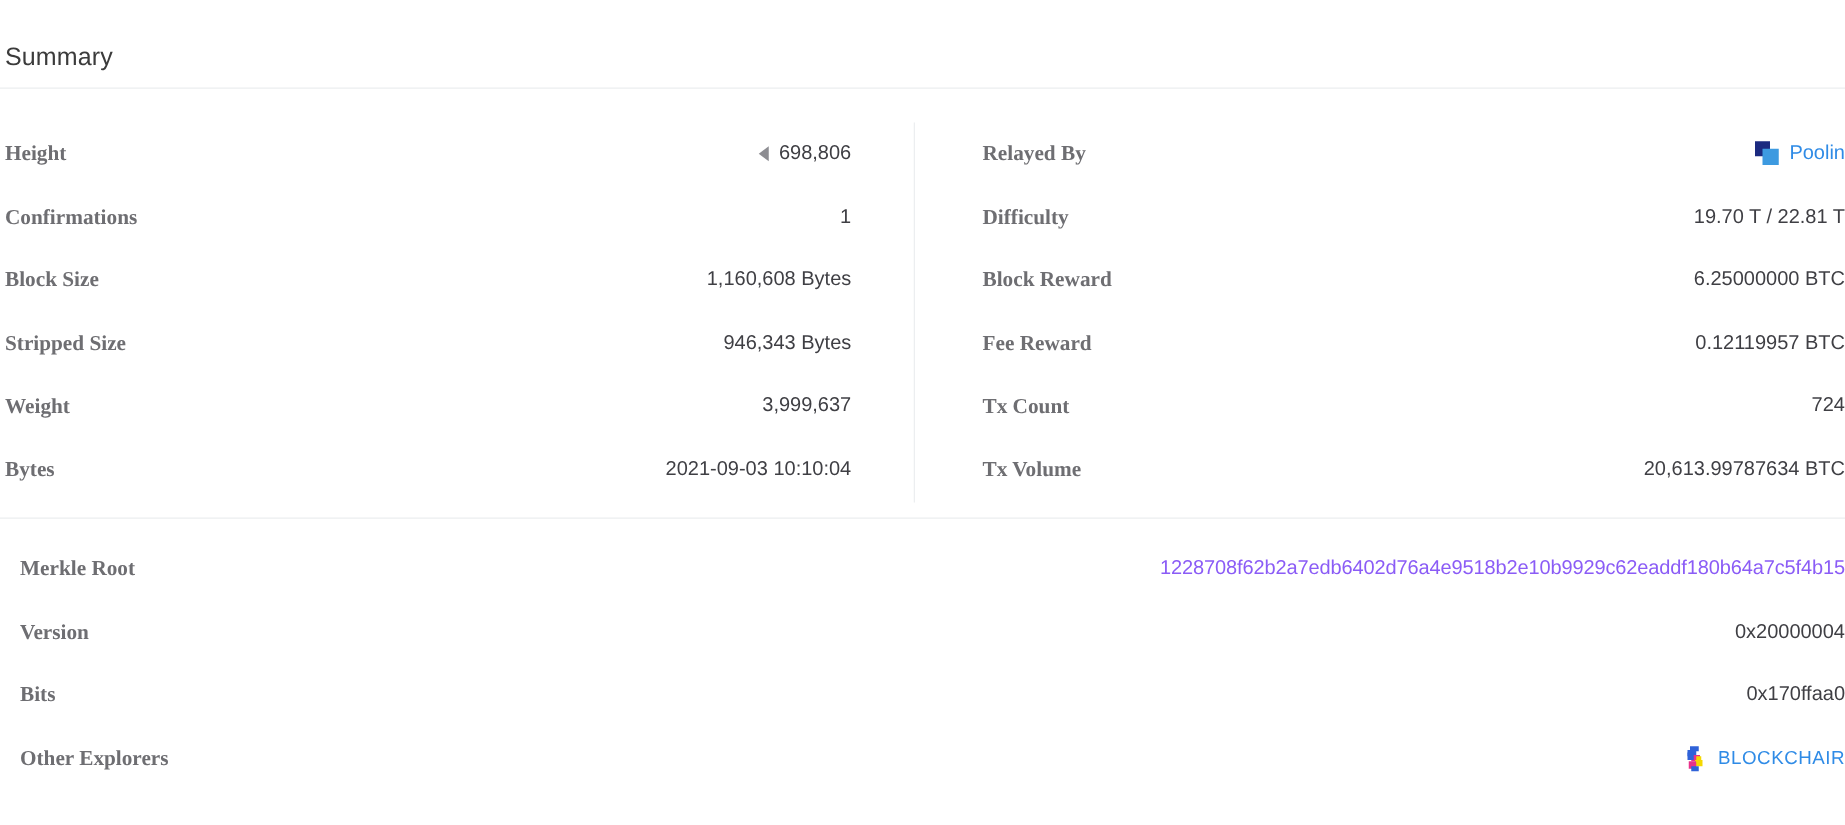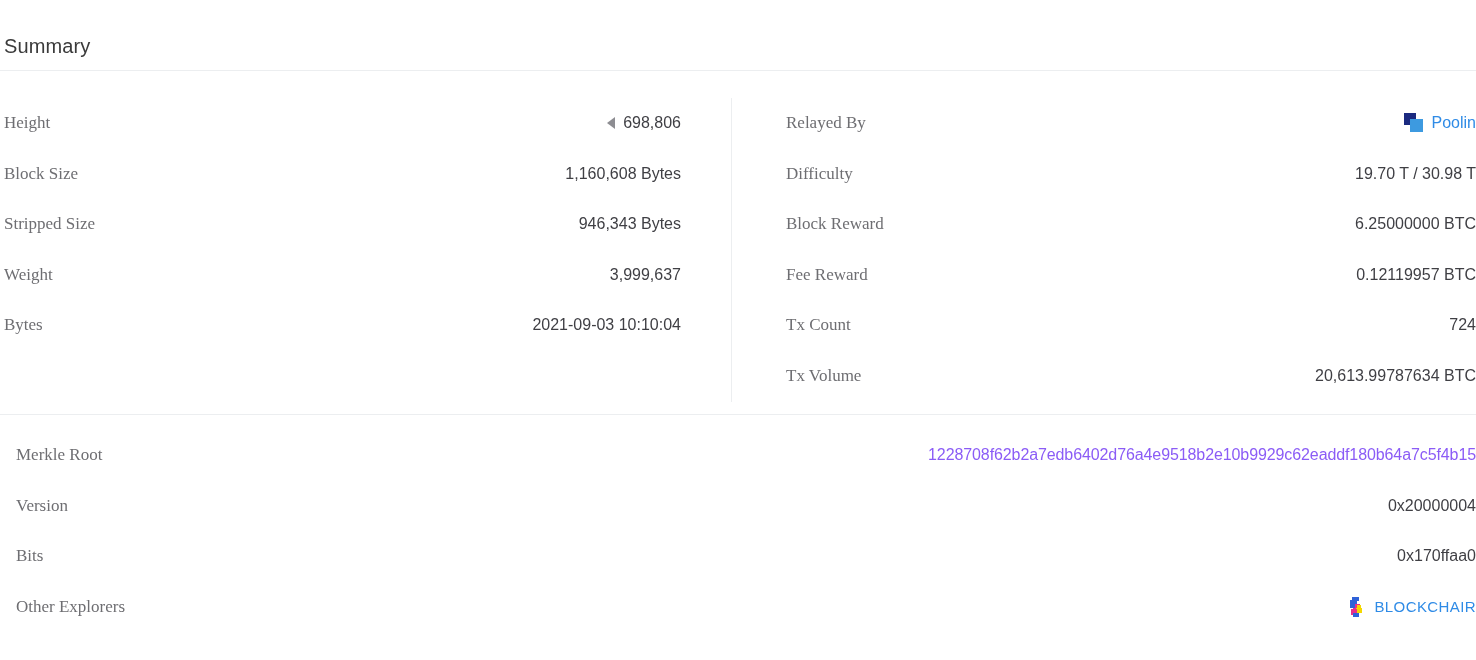--- a/index.html
+++ b/index.html
@@ -79,21 +79,21 @@
     height: 50.5px;
     display: flex;
     align-items: center;
     justify-content: space-between;
     padding-left: 4px;
   }
 
   .label {
     font-family: "Liberation Serif", serif;
     font-size: 17px;
-    font-weight: 400;
+    font-weight: 700;
     color: #6e6e72;
     white-space: nowrap;
     text-align: right;
   }
 
   .value {
     font-family: "Liberation Sans", sans-serif;
     font-size: 16px;
     font-weight: 400;
     color: #3f3f44;
@@ -198,20 +198,24 @@
     <div class="col col-left">
 
       <div class="row">
         <span class="label">Height</span>
         <span class="value">
           <span class="prev-arrow"></span>
           <span>698,806</span>
         </span>
       </div>
 
+      <div class="row">
+        <span class="label">Confirmations</span>
+        <span class="value">1</span>
+      </div>
 
       <div class="row">
         <span class="label">Block Size</span>
         <span class="value">1,160,608 Bytes</span>
       </div>
 
       <div class="row">
         <span class="label">Stripped Size</span>
         <span class="value">946,343 Bytes</span>
       </div>
@@ -236,21 +240,21 @@
           <span class="poolin-logo">
             <span class="sq-dark"></span>
             <span class="sq-light"></span>
           </span>
           <a class="link">Poolin</a>
         </span>
       </div>
 
       <div class="row">
         <span class="label">Difficulty</span>
-        <span class="value">19.70 T / 30.98 T</span>
+        <span class="value">19.70 T / 22.81 T</span>
       </div>
 
       <div class="row">
         <span class="label">Block Reward</span>
         <span class="value">6.25000000 BTC</span>
       </div>
 
       <div class="row">
         <span class="label">Fee Reward</span>
         <span class="value">0.12119957 BTC</span>

